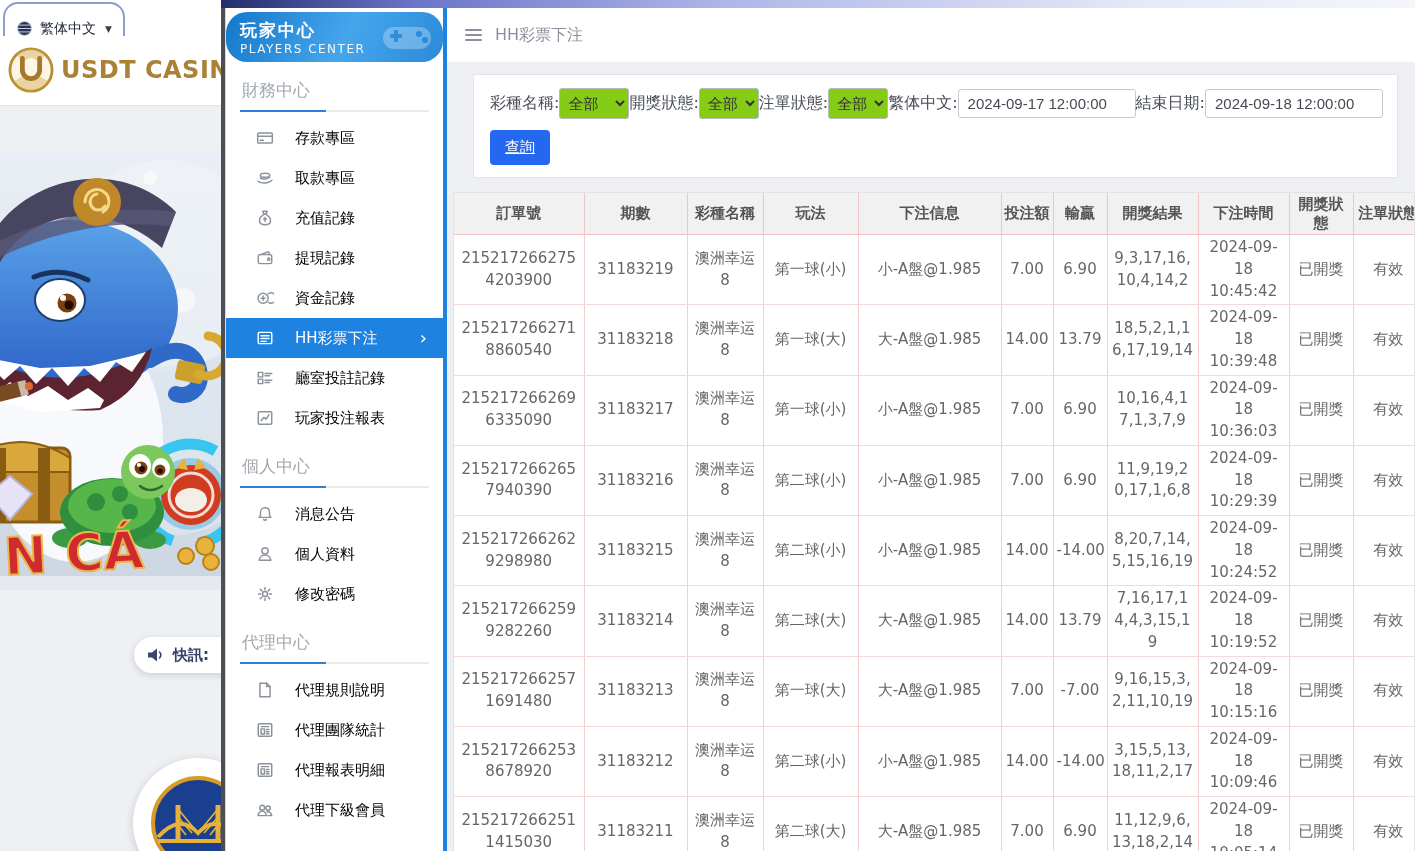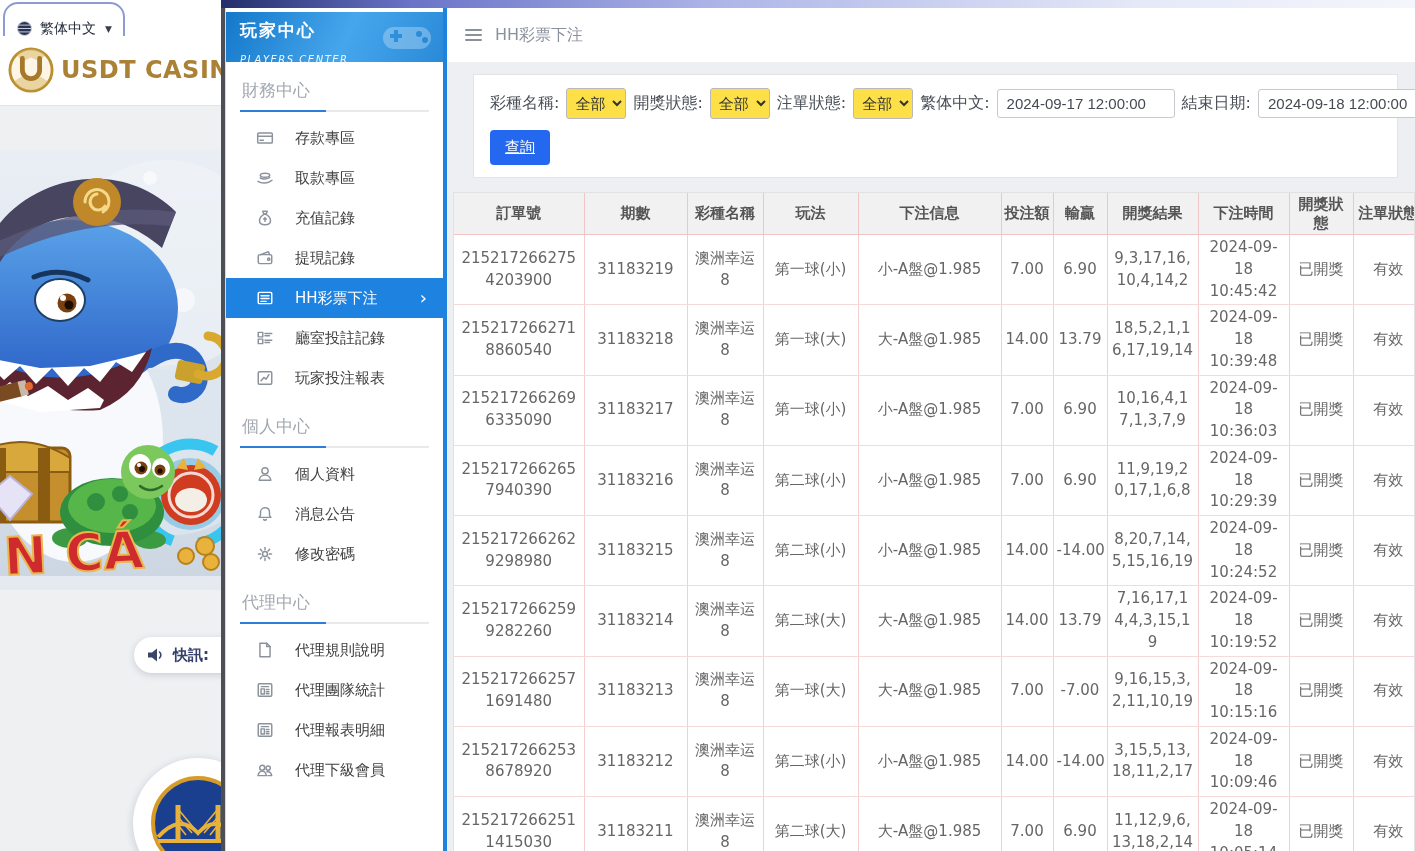--- a/index.html
+++ b/index.html
@@ -30,44 +30,44 @@
     box-shadow:0 2px 8px rgba(40,50,90,.2);display:flex;align-items:center;justify-content:center;}
   
   .dark-line{position:absolute;left:221px;top:0;width:4px;height:851px;background:#4e4e55;}
   .top-strip{position:absolute;left:221px;top:0;width:1194px;height:8px;z-index:6;
     background:linear-gradient(90deg,#232e6a,#6a74c8 16%,#aeb6e8 42%,#e6eaf8 78%,#f4f6fc);}
   .blue-line{position:absolute;left:443px;top:8px;width:4px;height:843px;background:#1e82e0;z-index:4;}
   
   .sidebar{position:absolute;left:225px;top:8px;width:218px;height:843px;background:#fff;
     border-left:1px solid #d8dade;box-sizing:border-box;overflow:hidden;}
   .sb-header{margin-top:4px;height:50px;position:relative;overflow:hidden;color:#fff;
-    background:linear-gradient(115deg,#1478ca,#46a6ec 55%,#2a8ad8);padding:7px 0 0 14px;box-sizing:border-box;}
+    background:linear-gradient(115deg,#1478ca,#46a6ec 55%,#2a8ad8);padding:7px 0 0 14px;box-sizing:border-box;border-radius:21px;}
   .sb-title{font-size:17px;font-weight:700;letter-spacing:2px;}
-  .sb-sub{font-size:10px;letter-spacing:1.5px;color:rgba(255,255,255,.92);margin-top:12px;font-style:italic;}
+  .sb-sub{font-size:12px;letter-spacing:1.5px;color:rgba(255,255,255,.92);margin-top:0;}
   .sb-gamepad{position:absolute;right:10px;top:7px;width:52px;height:36px;opacity:.28;}
   .sb-sec-title{margin:17px 16px 0;color:#a2a8af;font-size:17px;}
   .sb-underline{margin:8px 14px 6px;height:2px;background:#e9e9e9;position:relative;}
   .sb-underline::before{content:"";position:absolute;left:0;top:0;width:86px;height:2px;background:#2c7fd8;}
   .sb-item{height:40px;display:flex;align-items:center;padding-left:30px;gap:21px;
-    color:#404040;font-size:15px;cursor:pointer;}
+    color:#000000;font-size:15px;cursor:pointer;}
   .sb-item .ic{width:18px;height:18px;color:#8b929b;flex:none;display:block;}
   .sb-item .ic svg{width:18px;height:18px;display:block;}
   .sb-item.active{background:#1e82e0;color:#fff;}
   .sb-item.active .ic{color:#fff;}
   .sb-item .chev{margin-left:auto;margin-right:16px;font-size:18px;line-height:1;}
   
   .main{position:absolute;left:447px;top:8px;width:968px;height:843px;}
   .topbar{height:54px;background:#fff;display:flex;align-items:center;gap:13px;padding-left:18px;}
   .hamburger{display:flex;flex-direction:column;gap:3px;width:17px;cursor:pointer;}
   .hamburger i{height:2px;background:#8b919c;border-radius:1px;}
   .tb-title{font-size:16px;color:#8b919c;}
   .filter-card{margin:12px 17px 0 26px;background:#fff;border:1px solid #e4e4e8;padding:13px 14px 12px 16px;}
-  .filter-row{display:flex;align-items:center;gap:7px;white-space:nowrap;}
+  .filter-row{display:flex;align-items:center;white-space:nowrap;}
   .f-label{font-size:16px;color:#4a4f57;}
-  select{height:31px;border:1px solid #b9b9bd;border-radius:3px;background:#fde047;font-size:15px;color:#333;padding:0 4px;}
+  select{height:31px;border:1px solid #b9b9bd;border-radius:3px;background:#84cc16;font-size:15px;color:#333;padding:0 4px;}
   .sel-wide{width:130px;}
   .sel-narrow{width:66px;}
   .date-input{height:27px;border:1px solid #c9c9cd;border-radius:3px;font-size:15px;color:#454a52;
     padding:0 9px;width:158px;background:#fff;}
   .search-btn{margin-top:11px;background:#2468f0;color:#fff;border:none;border-radius:4px;
     font-size:15px;padding:8px 15px;cursor:pointer;display:inline-block;text-decoration:underline;}
   
   .table-wrap{margin:14px 0 0 6px;width:962px;overflow:hidden;background:#fff;border:1px solid #e2e2e4;box-sizing:border-box;}
   table{border-collapse:collapse;table-layout:fixed;width:969px;font-size:15px;}
   th{background:#f1f1f1;color:#555;font-weight:700;height:41px;
@@ -256,20 +256,30 @@
       <div class="sb-item">
         <span class="ic">
           <svg viewBox="0 0 16 16" fill="none" stroke="currentColor" stroke-width="1.3" stroke-linecap="round" stroke-linejoin="round">
             <rect x="2" y="5" width="12" height="8" rx="1.5"></rect>
             <path d="M4 5l7-2.6L12.2 5"></path>
             <circle cx="11.3" cy="9" r="1"></circle>
           </svg>
         </span>
         <span>提現記錄</span>
       </div>
+      <div class="sb-item">
+        <span class="ic">
+          <svg viewBox="0 0 16 16" fill="none" stroke="currentColor" stroke-width="1.3" stroke-linecap="round" stroke-linejoin="round">
+            <circle cx="6.3" cy="8.2" r="4.5"></circle>
+            <path d="M10.8 4.3a4.5 4.5 0 1 1 .2 7.6"></path>
+            <path d="M4.6 8.2h3.4M6.3 6.3v3.8"></path>
+          </svg>
+        </span>
+        <span>資金記錄</span>
+      </div>
       <div class="sb-item active">
         <span class="ic">
           <svg viewBox="0 0 16 16" fill="none" stroke="currentColor" stroke-width="1.3" stroke-linecap="round" stroke-linejoin="round">
             <rect x="2" y="3" width="12" height="10" rx="1"></rect>
             <line x1="4.5" y1="6" x2="11.5" y2="6"></line>
             <line x1="4.5" y1="8.5" x2="11.5" y2="8.5"></line>
             <line x1="4.5" y1="11" x2="9" y2="11"></line>
           </svg>
         </span>
         <span>HH彩票下注</span>
@@ -295,34 +305,34 @@
             <path d="M4.5 10.5l2.5-3 2 1.5 2.5-4"></path>
           </svg>
         </span>
         <span>玩家投注報表</span>
       </div>
       <div class="sb-sec-title">個人中心</div>
       <div class="sb-underline"></div>
       <div class="sb-item">
         <span class="ic">
           <svg viewBox="0 0 16 16" fill="none" stroke="currentColor" stroke-width="1.3" stroke-linecap="round" stroke-linejoin="round">
+            <path d="M8 2.5c2.5 0 4 1.8 4 4v2.7l1.2 1.8H2.8L4 9.2V6.5c0-2.2 1.5-4 4-4z"></path>
+            <path d="M6.8 12.8a1.3 1.3 0 0 0 2.4 0"></path>
+          </svg>
+        </span>
+        <span>消息公告</span>
+      </div>
+      <div class="sb-item">
+        <span class="ic">
+          <svg viewBox="0 0 16 16" fill="none" stroke="currentColor" stroke-width="1.3" stroke-linecap="round" stroke-linejoin="round">
             <circle cx="8" cy="5.2" r="2.8"></circle>
             <path d="M2.8 13.5c.6-3 2.6-4.5 5.2-4.5s4.6 1.5 5.2 4.5z"></path>
           </svg>
         </span>
         <span>個人資料</span>
-      </div>
-      <div class="sb-item">
-        <span class="ic">
-          <svg viewBox="0 0 16 16" fill="none" stroke="currentColor" stroke-width="1.3" stroke-linecap="round" stroke-linejoin="round">
-            <path d="M8 2.5c2.5 0 4 1.8 4 4v2.7l1.2 1.8H2.8L4 9.2V6.5c0-2.2 1.5-4 4-4z"></path>
-            <path d="M6.8 12.8a1.3 1.3 0 0 0 2.4 0"></path>
-          </svg>
-        </span>
-        <span>消息公告</span>
       </div>
       <div class="sb-item">
         <span class="ic">
           <svg viewBox="0 0 16 16" fill="none" stroke="currentColor" stroke-width="1.3" stroke-linecap="round" stroke-linejoin="round">
             <circle cx="8" cy="8" r="2.2"></circle>
             <path d="M8 2.2v2M8 11.8v2M2.2 8h2M11.8 8h2M3.9 3.9l1.4 1.4M10.7 10.7l1.4 1.4M12.1 3.9l-1.4 1.4M5.3 10.7l-1.4 1.4"></path>
           </svg>
         </span>
         <span>修改密碼</span>
       </div>

